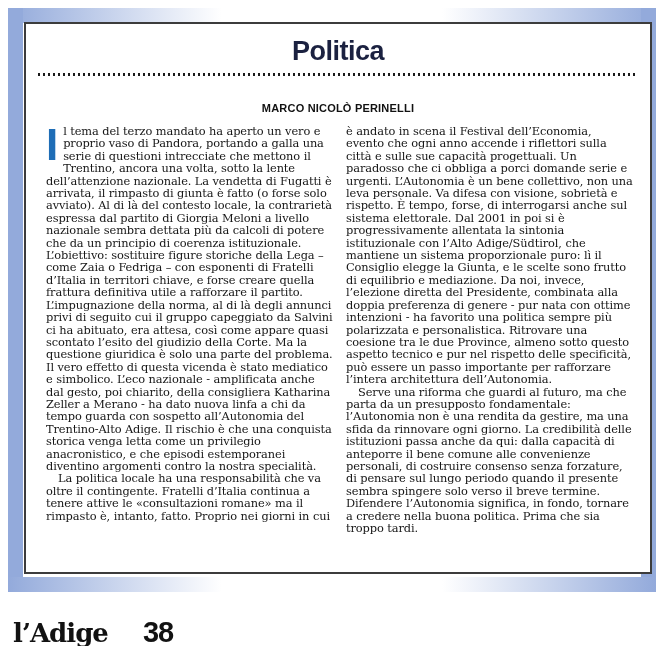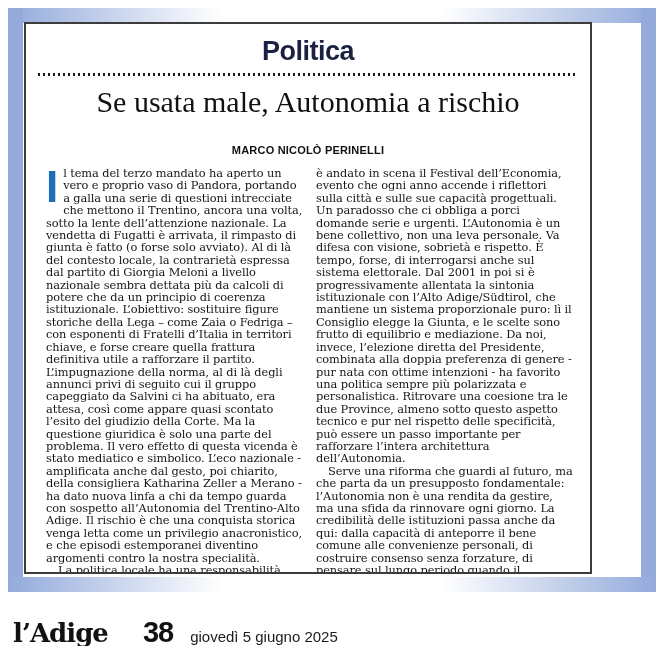--- a/index.html
+++ b/index.html
@@ -16,21 +16,21 @@
   .frame-left  { left: 8px;  top: 8px; width: 15px; height: 584px; background: var(--frame_band); }
   .frame-right { right: 8px; top: 8px; width: 15px; height: 584px; background: var(--frame_band); }
   .frame-top    { left: 8px; right: 8px; top: 8px;   height: 15px;
                   background: linear-gradient(to right, var(--frame_band) 0%, #ffffff 33%, #ffffff 67%, var(--frame_band) 100%); }
   .frame-bottom { left: 8px; right: 8px; top: 577px; height: 15px;
                   background: linear-gradient(to right, var(--frame_band) 0%, #ffffff 33%, #ffffff 67%, var(--frame_band) 100%); }
 
   
   .article-box {
     position: absolute;
-    left: 24px; top: 22px; width: 568px; height: 552px;
+    left: 24px; top: 22px; width: 628px; height: 552px;
     box-sizing: border-box;
     background: #ffffff;
     border: 2px solid #3c3c3c;
     padding-top: 13px;
     overflow: hidden;
   }
 
   .section-title {
     margin: 0;
     text-align: center;
@@ -132,32 +132,30 @@
 <body>
 
 <div class="frame-band frame-top"></div>
 <div class="frame-band frame-left"></div>
 <div class="frame-band frame-right"></div>
 <div class="frame-band frame-bottom"></div>
 
 <div class="article-box">
   <h2 class="section-title">Politica</h2>
   <div class="dotted-rule"></div>
-  <h1 class="headline">Se usata male, Autonomia a rischio</h1>
   <div class="byline">MARCO NICOLÒ PERINELLI</div>
 
   <div class="cols body-text">
     <div class="col">
       <p><span class="dropcap">I</span><span>l tema del terzo mandato ha aperto un vero e proprio vaso di Pandora, portando a galla una serie di questioni intrecciate che mettono il Trentino, ancora una volta, sotto la lente dell’attenzione nazionale. La vendetta di Fugatti è arrivata, il rimpasto di giunta è fatto (o forse solo avviato). Al di là del contesto locale, la contrarietà espressa dal partito di Giorgia Meloni a livello nazionale sembra dettata più da calcoli di potere che da un principio di coerenza istituzionale. L’obiettivo: sostituire figure storiche della Lega – come Zaia o Fedriga – con esponenti di Fratelli d’Italia in territori chiave, e forse creare quella frattura definitiva utile a rafforzare il partito. L’impugnazione della norma, al di là degli annunci privi di seguito cui il gruppo capeggiato da Salvini ci ha abituato, era attesa, così come appare quasi scontato l’esito del giudizio della Corte. Ma la questione giuridica è solo una parte del problema. Il vero effetto di questa vicenda è stato mediatico e simbolico. L’eco nazionale - amplificata anche dal gesto, poi chiarito, della consigliera Katharina Zeller a Merano - ha dato nuova linfa a chi da tempo guarda con sospetto all’Autonomia del Trentino-Alto Adige. Il rischio è che una conquista storica venga letta come un privilegio anacronistico, e che episodi estemporanei diventino argomenti contro la nostra specialità.</span></p>
       <p class="indented">La politica locale ha una responsabilità che va oltre il contingente. Fratelli d’Italia continua a tenere attive le «consultazioni romane» ma il rimpasto è, intanto, fatto. Proprio nei giorni in cui</p>
     </div>
     <div class="col">
       <p>è andato in scena il Festival dell’Economia, evento che ogni anno accende i riflettori sulla città e sulle sue capacità progettuali. Un paradosso che ci obbliga a porci domande serie e urgenti. L’Autonomia è un bene collettivo, non una leva personale. Va difesa con visione, sobrietà e rispetto. È tempo, forse, di interrogarsi anche sul sistema elettorale. Dal 2001 in poi si è progressivamente allentata la sintonia istituzionale con l’Alto Adige/Südtirol, che mantiene un sistema proporzionale puro: lì il Consiglio elegge la Giunta, e le scelte sono frutto di equilibrio e mediazione. Da noi, invece, l’elezione diretta del Presidente, combinata alla doppia preferenza di genere - pur nata con ottime intenzioni - ha favorito una politica sempre più polarizzata e personalistica. Ritrovare una coesione tra le due Province, almeno sotto questo aspetto tecnico e pur nel rispetto delle specificità, può essere un passo importante per rafforzare l’intera architettura dell’Autonomia.</p>
       <p class="indented">Serve una riforma che guardi al futuro, ma che parta da un presupposto fondamentale: l’Autonomia non è una rendita da gestire, ma una sfida da rinnovare ogni giorno. La credibilità delle istituzioni passa anche da qui: dalla capacità di anteporre il bene comune alle convenienze personali, di costruire consenso senza forzature, di pensare sul lungo periodo quando il presente sembra spingere solo verso il breve termine. Difendere l’Autonomia significa, in fondo, tornare a credere nella buona politica. Prima che sia troppo tardi.</p>
     </div>
   </div>
 </div>
 
 <div class="footer">
   <span class="masthead">l’Adige</span>
   <span class="page-number">38</span>
-  <span class="edition-date">giovedì 5 giugno 2025</span>
 </div>
 
 </body></html>

